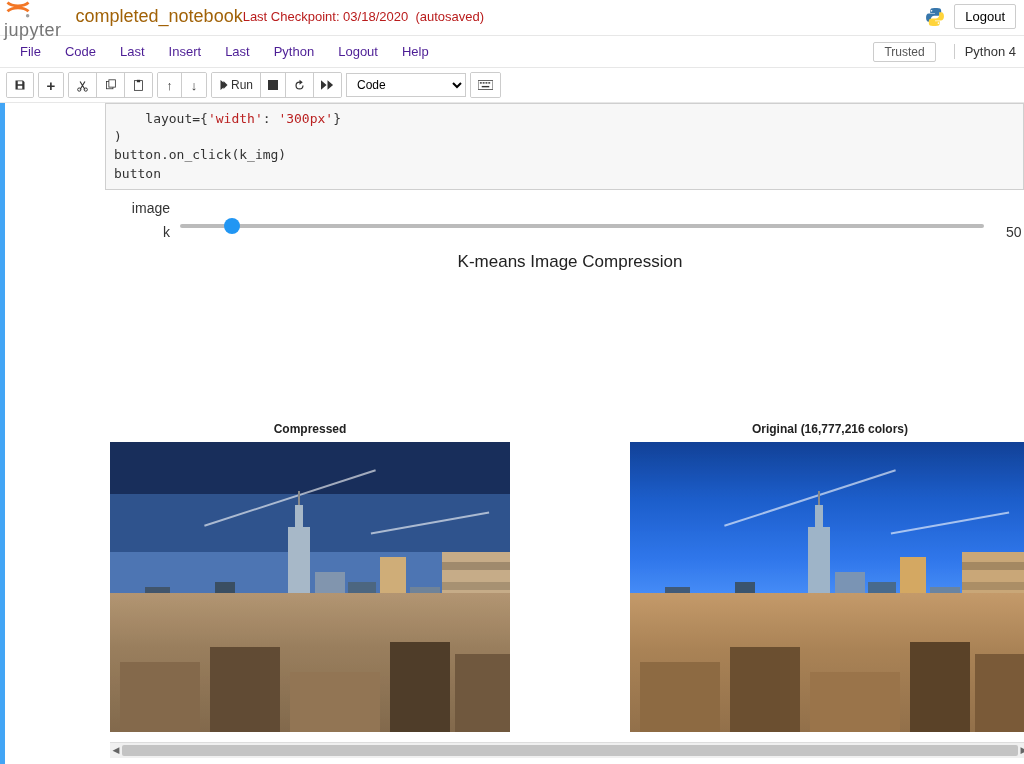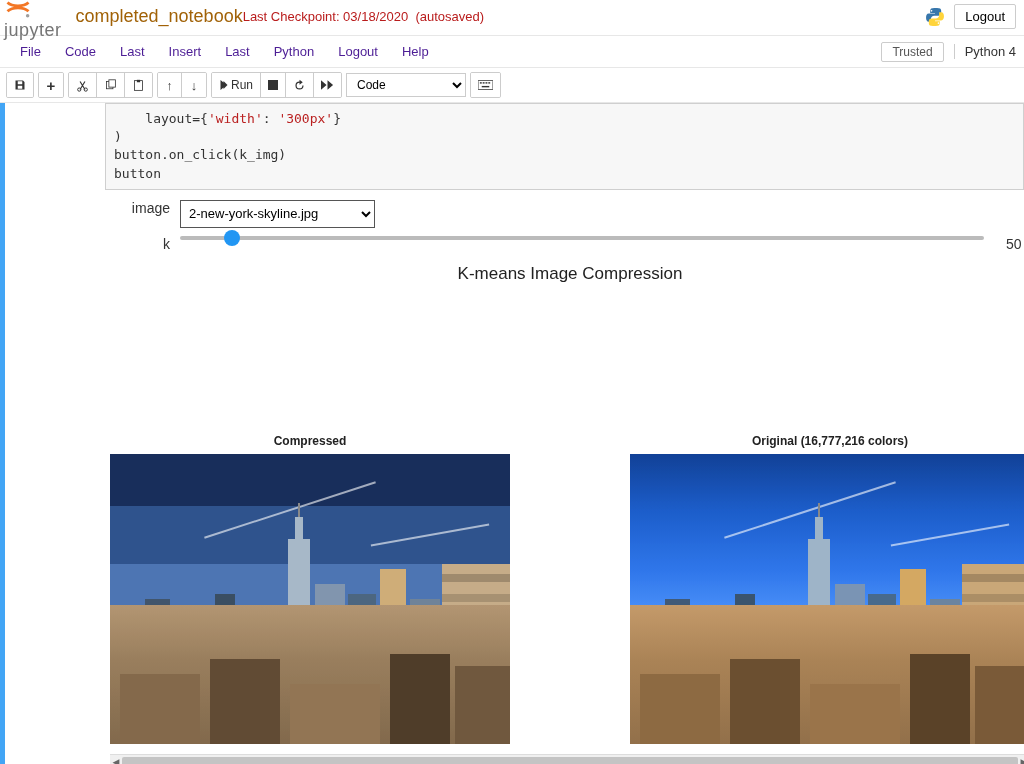--- a/index.html
+++ b/index.html
@@ -61,21 +61,21 @@
 .menu-item {
   padding: 6px 12px;
   color: #4c1d95;
   font-size: 13px;
   cursor: pointer;
 }
 .menu-right {
   margin-left: auto;
   display: flex;
   align-items: center;
-  gap: 10px;
+  gap: 18px;
 }
 .trusted {
   border: 1px solid #ccc;
   padding: 2px 10px;
   font-size: 12px;
   color: #555;
   border-radius: 2px;
 }
 .kernel-name {
   font-size: 13px;
@@ -442,23 +442,20 @@
 <span>button</span></div>
     </div>
 
     <div class="cell">
       <div class="left-border"></div>
       <div style="flex:1;">
         <div class="output-area">
 
           <div class="widget-row">
             <div class="widget-label">image</div>
-            <select class="widget-select">
-              <option>2-new-york-skyline.jpg</option>
-            </select>
           </div>
 
           <div class="widget-row">
             <div class="widget-label">k</div>
             <div class="slider-track">
               <div class="slider-thumb"></div>
             </div>
             <div class="slider-val">50</div>
           </div>
 

